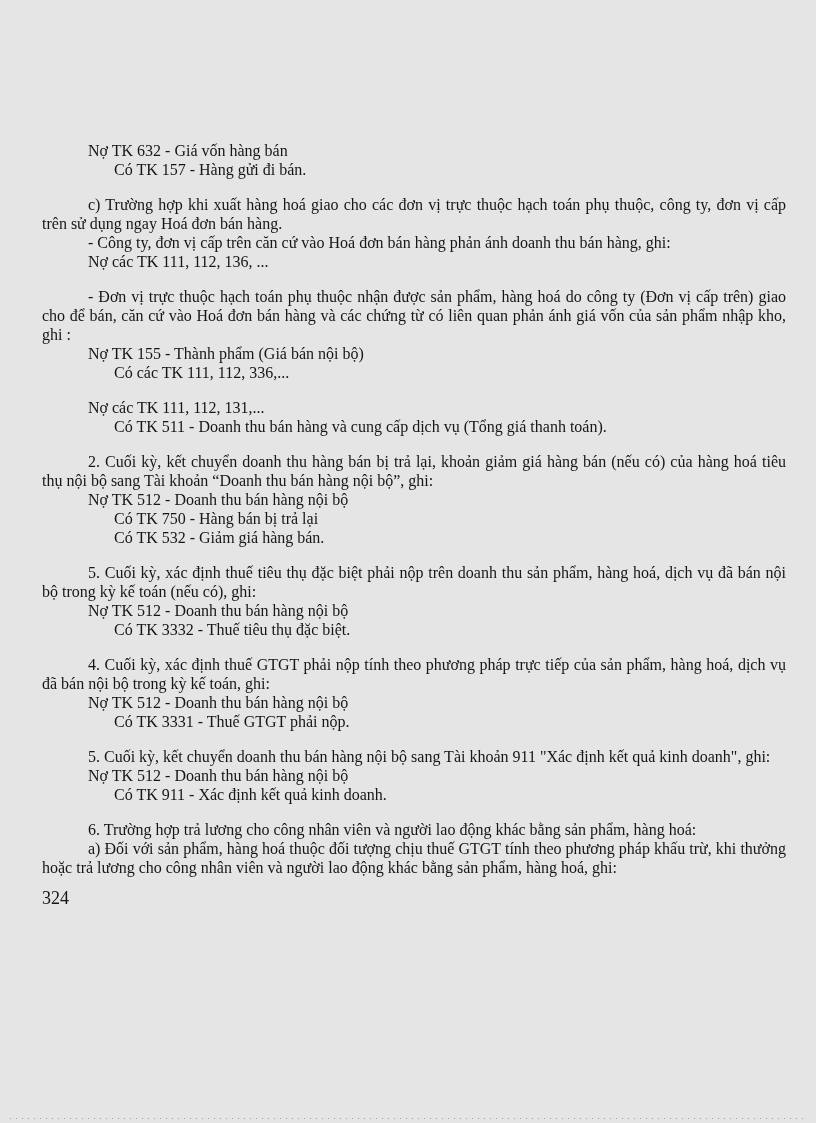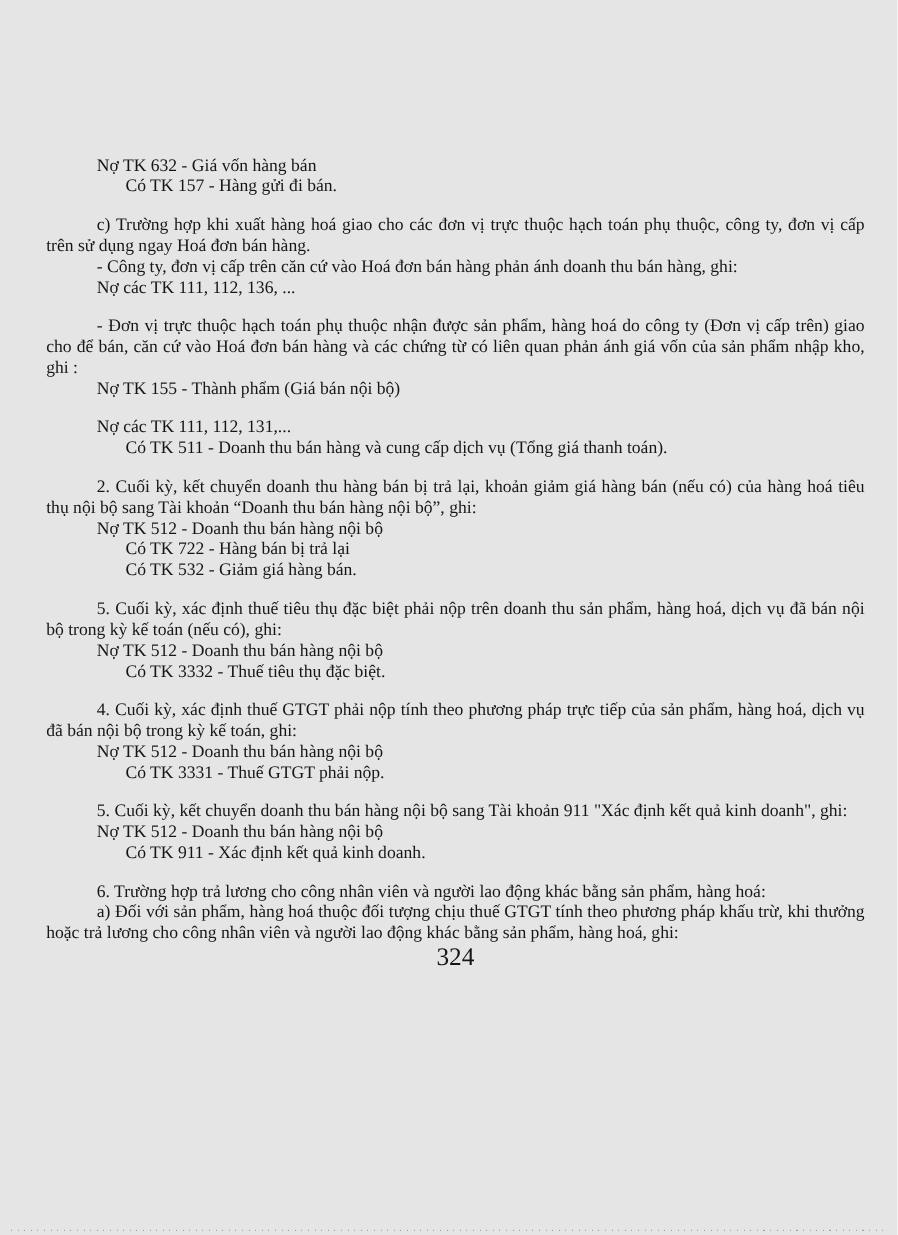--- a/index.html
+++ b/index.html
@@ -20,23 +20,22 @@
     font-size: 16px;
     line-height: 19px;
   }
   .section { margin: 0; }
   .section + .section { margin-top: 16px; }
   p.line { margin: 0; padding: 0; }
   p.para { text-align: justify; text-indent: 46px; }
   p.debit { padding-left: 46px; }
   p.credit { padding-left: 72px; }
   .page-number {
-    margin-top: 0;
-    text-align: center;
-    font-size: 23px;
+    margin-top: 10px;
+    font-size: 18px;
     line-height: 23px;
     color: #161616;
   }
   .page-break-dots {
     position: absolute;
     left: 10px;
     right: 10px;
     top: 1118px;
     height: 1px;
     background: repeating-linear-gradient(to right, #9c9c9c 0 1px, transparent 1px 6px);
@@ -54,29 +53,30 @@
           <p class="line credit">Có TK 157 - Hàng gửi đi bán.</p>
         </div>
         <div class="section">
           <p class="line para">c) Trường hợp khi xuất hàng hoá giao cho các đơn vị trực thuộc hạch toán phụ thuộc, công ty, đơn vị cấp trên sử dụng ngay Hoá đơn bán hàng.</p>
           <p class="line para">- Công ty, đơn vị cấp trên căn cứ vào Hoá đơn bán hàng phản ánh doanh thu bán hàng, ghi:</p>
           <p class="line debit">Nợ các TK 111, 112, 136, ...</p>
         </div>
         <div class="section">
           <p class="line para">- Đơn vị trực thuộc hạch toán phụ thuộc nhận được sản phẩm, hàng hoá do công ty (Đơn vị cấp trên) giao cho để bán, căn cứ vào Hoá đơn bán hàng và các chứng từ có liên quan phản ánh giá vốn của sản phẩm nhập kho, ghi :</p>
           <p class="line debit">Nợ TK 155 - Thành phẩm (Giá bán nội bộ)</p>
+          <p class="line credit">Có các TK 111, 112, 336,...</p>
         </div>
         <div class="section">
           <p class="line debit">Nợ các TK 111, 112, 131,...</p>
           <p class="line credit">Có TK 511 - Doanh thu bán hàng và cung cấp dịch vụ (Tổng giá thanh toán).</p>
         </div>
         <div class="section">
           <p class="line para">2. Cuối kỳ, kết chuyển doanh thu hàng bán bị trả lại, khoản giảm giá hàng bán (nếu có) của hàng hoá tiêu thụ nội bộ sang Tài khoản “Doanh thu bán hàng nội bộ”, ghi:</p>
           <p class="line debit">Nợ TK 512 - Doanh thu bán hàng nội bộ</p>
-          <p class="line credit">Có TK 722 - Hàng bán bị trả lại</p>
+          <p class="line credit">Có TK 750 - Hàng bán bị trả lại</p>
           <p class="line credit">Có TK 532 - Giảm giá hàng bán.</p>
         </div>
         <div class="section">
           <p class="line para">5. Cuối kỳ, xác định thuế tiêu thụ đặc biệt phải nộp trên doanh thu sản phẩm, hàng hoá, dịch vụ đã bán nội bộ trong kỳ kế toán (nếu có), ghi:</p>
           <p class="line debit">Nợ TK 512 - Doanh thu bán hàng nội bộ</p>
           <p class="line credit">Có TK 3332 - Thuế tiêu thụ đặc biệt.</p>
         </div>
         <div class="section">
           <p class="line para">4. Cuối kỳ, xác định thuế GTGT phải nộp tính theo phương pháp trực tiếp của sản phẩm, hàng hoá, dịch vụ đã bán nội bộ trong kỳ kế toán, ghi:</p>
           <p class="line debit">Nợ TK 512 - Doanh thu bán hàng nội bộ</p>

